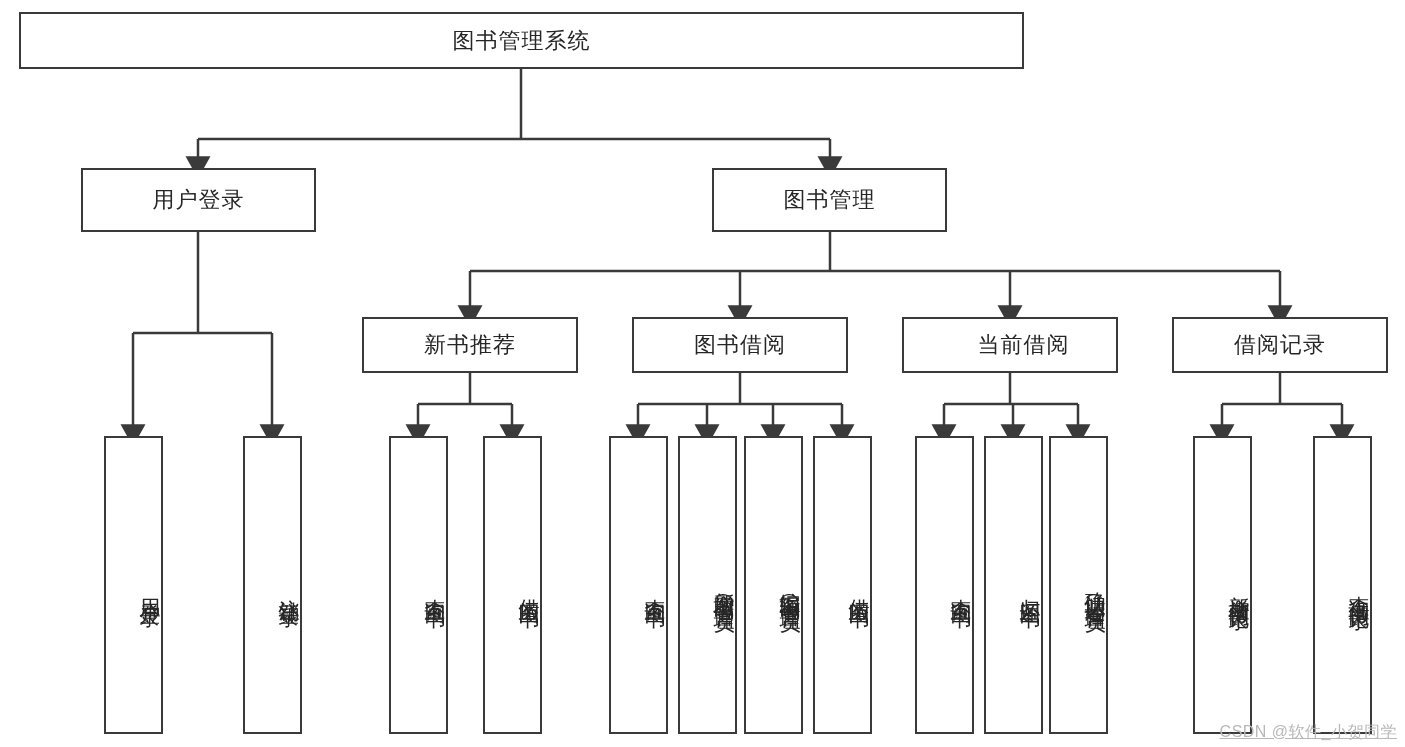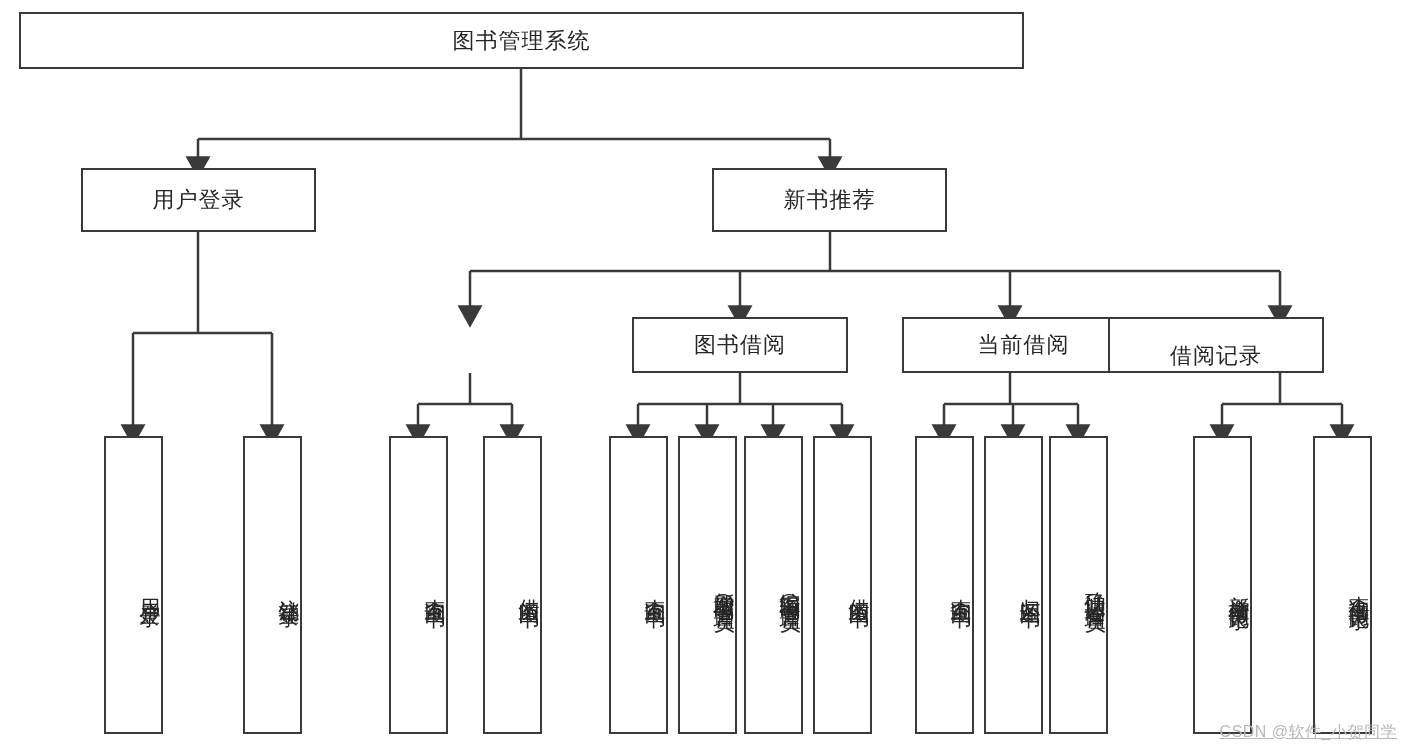--- a/index.html
+++ b/index.html
@@ -84,30 +84,33 @@
   </svg>
 
   <div class="node h" style="left:19px;top:12px;width:1005px;height:57px;">
     <span>图书管理系统</span>
   </div>
 
   <div class="node h" style="left:81px;top:168px;width:235px;height:64px;">
     <span>用户登录</span>
   </div>
   <div class="node h" style="left:712px;top:168px;width:235px;height:64px;">
+    <span>图书管理</span>
+  </div>
+
+  <div class="node h" style="left:362px;top:317px;width:216px;height:56px;">
     <span>新书推荐</span>
   </div>
-
   <div class="node h" style="left:632px;top:317px;width:216px;height:56px;align-items:center;">
     <span>图书借阅</span>
   </div>
   <div class="node h" style="left:902px;top:317px;width:216px;height:56px;padding-left:27px;">
     <span>当前借阅</span>
   </div>
-  <div class="node h" style="left:1108px;top:317px;width:216px;height:56px;align-items:flex-end;">
+  <div class="node h" style="left:1172px;top:317px;width:216px;height:56px;">
     <span>借阅记录</span>
   </div>
 
   <div class="node v" style="left:104px;top:436px;width:59px;height:298px;">
     <span>用户登录</span>
   </div>
   <div class="node v" style="left:243px;top:436px;width:59px;height:298px;">
     <span>注销登录</span>
   </div>
 

